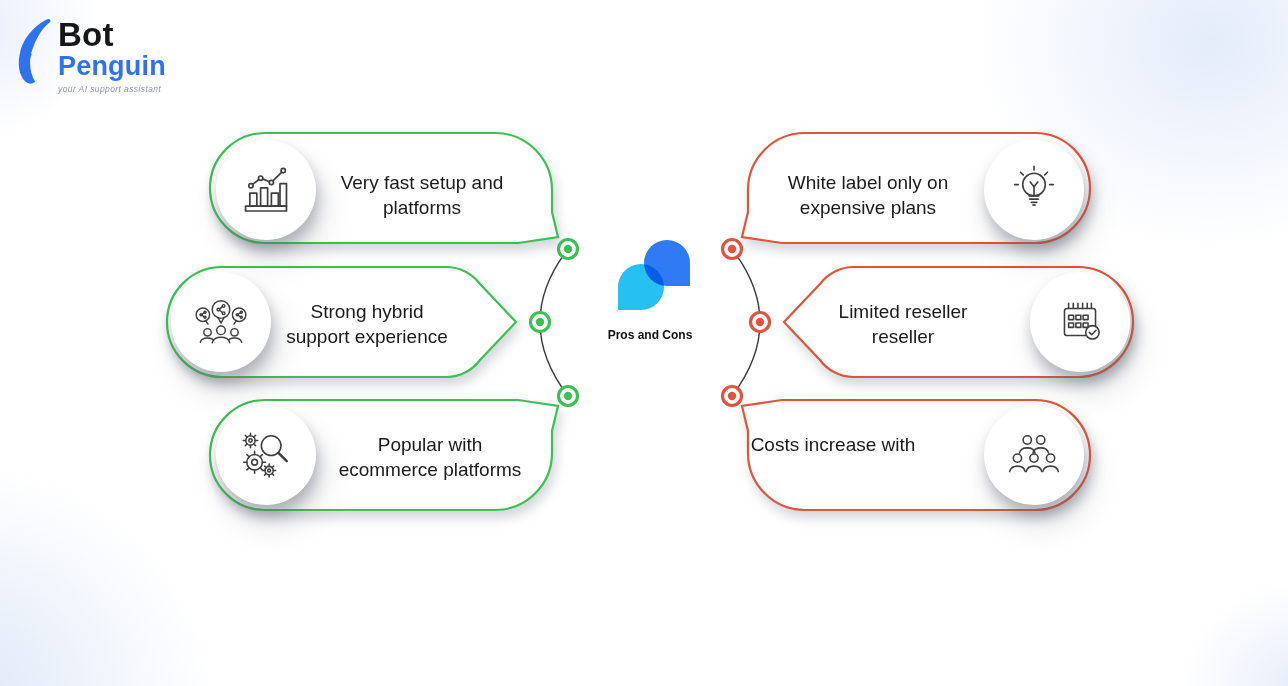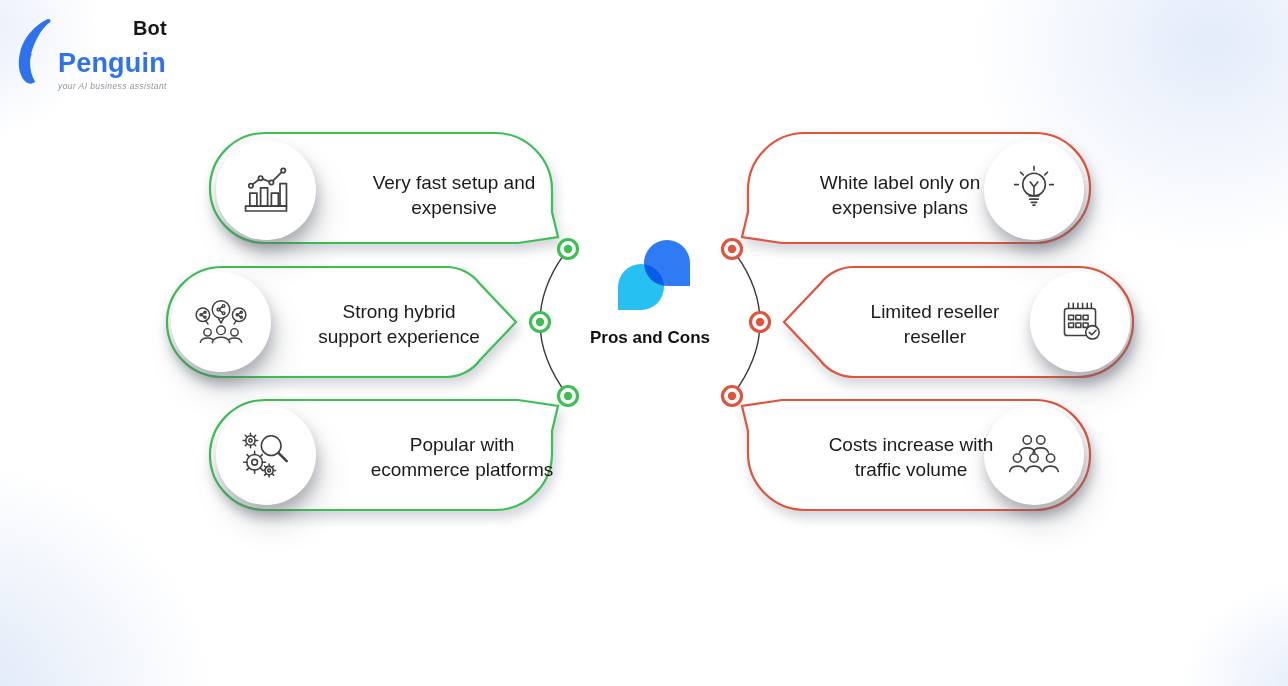--- a/index.html
+++ b/index.html
@@ -9,57 +9,57 @@
     background:
       radial-gradient(340px 300px at 94% 6%, #e4ecfa 0%, rgba(228,236,250,0) 70%),
       radial-gradient(380px 340px at -4% 102%, #dde7f7 0%, rgba(221,231,247,0) 70%),
       radial-gradient(180px 160px at -2% 4%, #e8eefb 0%, rgba(232,238,251,0) 70%),
       radial-gradient(170px 150px at 101% 100%, #e6edfa 0%, rgba(230,237,250,0) 70%),
       #ffffff;
   }
   
   .brand{position:absolute;left:14px;top:18px;display:flex;gap:6px;}
   .brand-text{line-height:1;}
-  .brand-bot{font-size:20px;font-weight:700;color:#171717;letter-spacing:.2px;text-align:right;}
-  .brand-penguin{font-size:27px;font-weight:700;color:#2f72ee;margin-top:12px;letter-spacing:.2px;}
+  .brand-bot{font-size:33px;font-weight:700;color:#171717;letter-spacing:.2px;}
+  .brand-penguin{font-size:27px;font-weight:700;color:#2f72ee;margin-top:2px;letter-spacing:.2px;}
   .brand-tagline{font-size:8.5px;font-style:italic;color:#8f959e;margin-top:5px;letter-spacing:.4px;}
   
   svg.diagram{position:absolute;left:0;top:0;}
   .bubble{filter:drop-shadow(3px 7px 6px rgba(110,115,128,.30));}
   
   .icon-circle{
     position:absolute;width:100px;height:100px;border-radius:50%;background:#ffffff;
     box-shadow:2px 9px 14px rgba(95,100,112,.40), 7px 20px 30px rgba(95,100,112,.20);
     display:flex;align-items:center;justify-content:center;
   }
   
-  .label{position:absolute;width:230px;text-align:center;font-size:19px;line-height:25px;color:#1b1b1b;margin-left:32px;}
+  .label{position:absolute;width:230px;text-align:center;font-size:19px;line-height:25px;color:#1b1b1b;}
   .label span{display:block;}
   
   .chat-bubble{position:absolute;width:46px;height:46px;mix-blend-mode:multiply;}
   .chat-blue{left:644px;top:240px;background:#2e7bf3;border-radius:50% 50% 0 50%;}
   .chat-cyan{left:618px;top:264px;background:#27c0f2;border-radius:50% 50% 50% 0;}
   .diagram-title{position:absolute;left:560px;top:328px;width:180px;text-align:center;
-    font-size:17px;font-weight:700;color:#111;}
+    font-size:12px;font-weight:700;color:#111;}
   .ic{stroke:#3f3f3f;fill:none;stroke-width:1.6;stroke-linecap:round;stroke-linejoin:round;}
 </style>
 </head>
 <body>
 
 <div class="canvas">
 
   <div class="brand">
     <svg width="38" height="66" viewBox="0 0 34 62">
       <path fill="#2f72ee" d="M31,1 C20,6 8,18 5,32 C2,44 4,54 10,60 C13,62.5 17,62 19,60 C13,50 13,38 17,28 C21,17 27,8 33,4 C34,2.5 33,0.5 31,1 Z"></path>
       <path fill="#2f72ee" opacity="0.85" d="M12,32 C8.5,41 9.5,50 14,56 C12,48 12.5,40 16,34 Z"></path>
     </svg>
     <div class="brand-text">
       <div class="brand-bot">Bot</div>
       <div class="brand-penguin">Penguin</div>
-      <div class="brand-tagline">your AI business assistant</div>
+      <div class="brand-tagline">your AI support assistant</div>
     </div>
   </div>
 
   <svg class="diagram" width="1288" height="686" viewBox="0 0 1288 686">
 
     <path d="M 568,249 Q 512,322 568,396" fill="none" stroke-width="1.4" stroke="#3a3a3a"></path>
     <path d="M 732,249 Q 788,322 732,396" fill="none" stroke-width="1.4" stroke="#3a3a3a"></path>
 
     <path class="bubble" fill="#ffffff" stroke-width="2.2" d="M 265,133 L 495,133 A 57 57 0 0 1 552,190 L 552,212 L 558,237 L 518,243 L 265,243 A 55 55 0 0 1 265,133 Z" stroke="#3dbf54"></path>
     <path class="bubble" fill="#ffffff" stroke-width="2.2" d="M 222,267 L 446,267 A 42 42 0 0 1 480,284 L 516,322 L 480,360 A 42 42 0 0 1 446,377 L 222,377 A 55 55 0 0 1 222,267 Z" stroke="#3dbf54"></path>
@@ -186,40 +186,39 @@
         <path d="M4.5,44 C6,37 18,37 19.5,44"></path>
       <circle cx="28" cy="31" r="4"></circle>
         <path d="M20.5,44 C22,37 34,37 35.5,44"></path>
       <circle cx="44" cy="31" r="4"></circle>
         <path d="M36.5,44 C38,37 50,37 51.5,44"></path>
     </svg>
   </div>
 
   <div class="label" style="left:307px;top:170px;">
     <span>Very fast setup and</span>
-    <span>expensive</span>
+    <span>platforms</span>
   </div>
   <div class="label" style="left:252px;top:299px;">
     <span>Strong hybrid</span>
     <span>support experience</span>
   </div>
   <div class="label" style="left:753px;top:170px;">
     <span>White label only on</span>
     <span>expensive plans</span>
   </div>
   <div class="label" style="left:315px;top:432px;">
     <span>Popular with</span>
     <span>ecommerce platforms</span>
   </div>
   <div class="label" style="left:788px;top:299px;">
     <span>Limited reseller</span>
     <span>reseller</span>
   </div>
-  <div class="label" style="left:764px;top:432px;">
+  <div class="label" style="left:718px;top:432px;">
     <span>Costs increase with</span>
-    <span>traffic volume</span>
   </div>
 
   <div class="chat-bubble chat-blue"></div>
   <div class="chat-bubble chat-cyan"></div>
   <div class="diagram-title">Pros and Cons</div>
 
 </div>
 
 </body></html>

